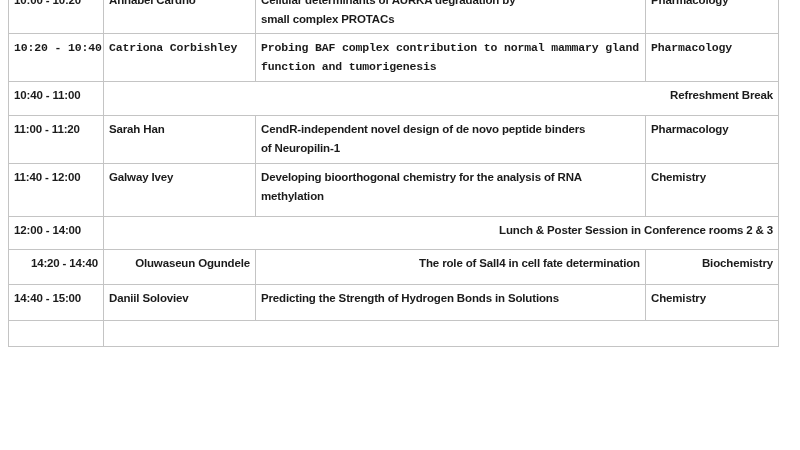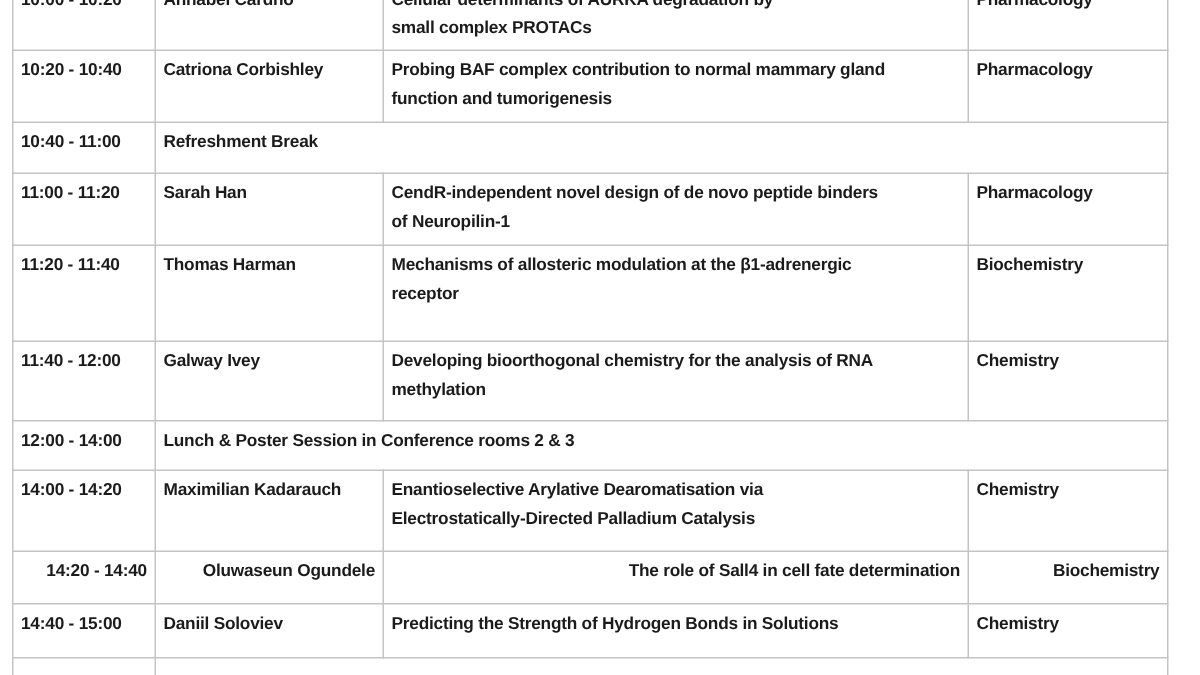--- a/index.html
+++ b/index.html
@@ -24,77 +24,65 @@
     vertical-align: top;
     padding: 4px 5px 2px 5px;
     font-size: 11.5px;
     font-weight: 700;
     letter-spacing: -0.15px;
     color: #1b1b1b;
     line-height: 19px;
     overflow: hidden;
   }
   td.time-cell, td.speaker-cell, td.department-cell { white-space: nowrap; }
-  td.break-cell { text-align: left; }
+  td.break-cell { text-align: right; }
   span.title-line { white-space: nowrap; }
 </style>
 </head>
 <body>
 
 <table class="schedule">
   <colgroup>
     <col style="width:95px">
     <col style="width:152px">
     <col style="width:390px">
     <col style="width:133px">
   </colgroup>
   <tbody id="rows">
       <tr style="height: 47px;">
         <td class="time-cell">10:00 - 10:20</td>
         <td class="speaker-cell">Annabel Cardno</td>
         <td class="title-cell"><span class="title-line">Cellular determinants of AURKA degradation by</span><br><span class="title-line">small complex PROTACs</span></td>
         <td class="department-cell">Pharmacology</td>
       </tr>
-      <tr style="height: 48px;">
+      <tr style="height: 48px; font-family: Liberation Mono, monospace;">
         <td class="time-cell">10:20 - 10:40</td>
         <td class="speaker-cell">Catriona Corbishley</td>
         <td class="title-cell"><span class="title-line">Probing BAF complex contribution to normal mammary gland</span><br><span class="title-line">function and tumorigenesis</span></td>
         <td class="department-cell">Pharmacology</td>
       </tr>
       <tr style="height: 34px; margin-left: 44px;">
         <td class="time-cell">10:40 - 11:00</td>
         <td class="break-cell" colspan="3">Refreshment Break</td>
       </tr>
       <tr style="height: 48px;">
         <td class="time-cell">11:00 - 11:20</td>
         <td class="speaker-cell">Sarah Han</td>
         <td class="title-cell"><span class="title-line">CendR-independent novel design of de novo peptide binders</span><br><span class="title-line">of Neuropilin-1</span></td>
         <td class="department-cell">Pharmacology</td>
       </tr>
-      <tr style="height: 64px;">
-        <td class="time-cell">11:20 - 11:40</td>
-        <td class="speaker-cell">Thomas Harman</td>
-        <td class="title-cell"><span class="title-line">Mechanisms of allosteric modulation at the β1-adrenergic</span><br><span class="title-line">receptor</span></td>
-        <td class="department-cell">Biochemistry</td>
-      </tr>
       <tr style="height: 53px;">
         <td class="time-cell">11:40 - 12:00</td>
         <td class="speaker-cell">Galway Ivey</td>
         <td class="title-cell"><span class="title-line">Developing bioorthogonal chemistry for the analysis of RNA</span><br><span class="title-line">methylation</span></td>
         <td class="department-cell">Chemistry</td>
       </tr>
       <tr style="height: 33px; margin-top: 15px;">
         <td class="time-cell">12:00 - 14:00</td>
         <td class="break-cell" colspan="3">Lunch &amp; Poster Session in Conference rooms 2 &amp; 3</td>
-      </tr>
-      <tr style="height: 54px;">
-        <td class="time-cell">14:00 - 14:20</td>
-        <td class="speaker-cell">Maximilian Kadarauch</td>
-        <td class="title-cell"><span class="title-line">Enantioselective Arylative Dearomatisation via</span><br><span class="title-line">Electrostatically-Directed Palladium Catalysis</span></td>
-        <td class="department-cell">Chemistry</td>
       </tr>
       <tr style="height: 35px; text-align: right;">
         <td class="time-cell">14:20 - 14:40</td>
         <td class="speaker-cell">Oluwaseun Ogundele</td>
         <td class="title-cell"><span class="title-line">The role of Sall4 in cell fate determination</span></td>
         <td class="department-cell">Biochemistry</td>
       </tr>
       <tr style="height: 36px;">
         <td class="time-cell">14:40 - 15:00</td>
         <td class="speaker-cell">Daniil Soloviev</td>

